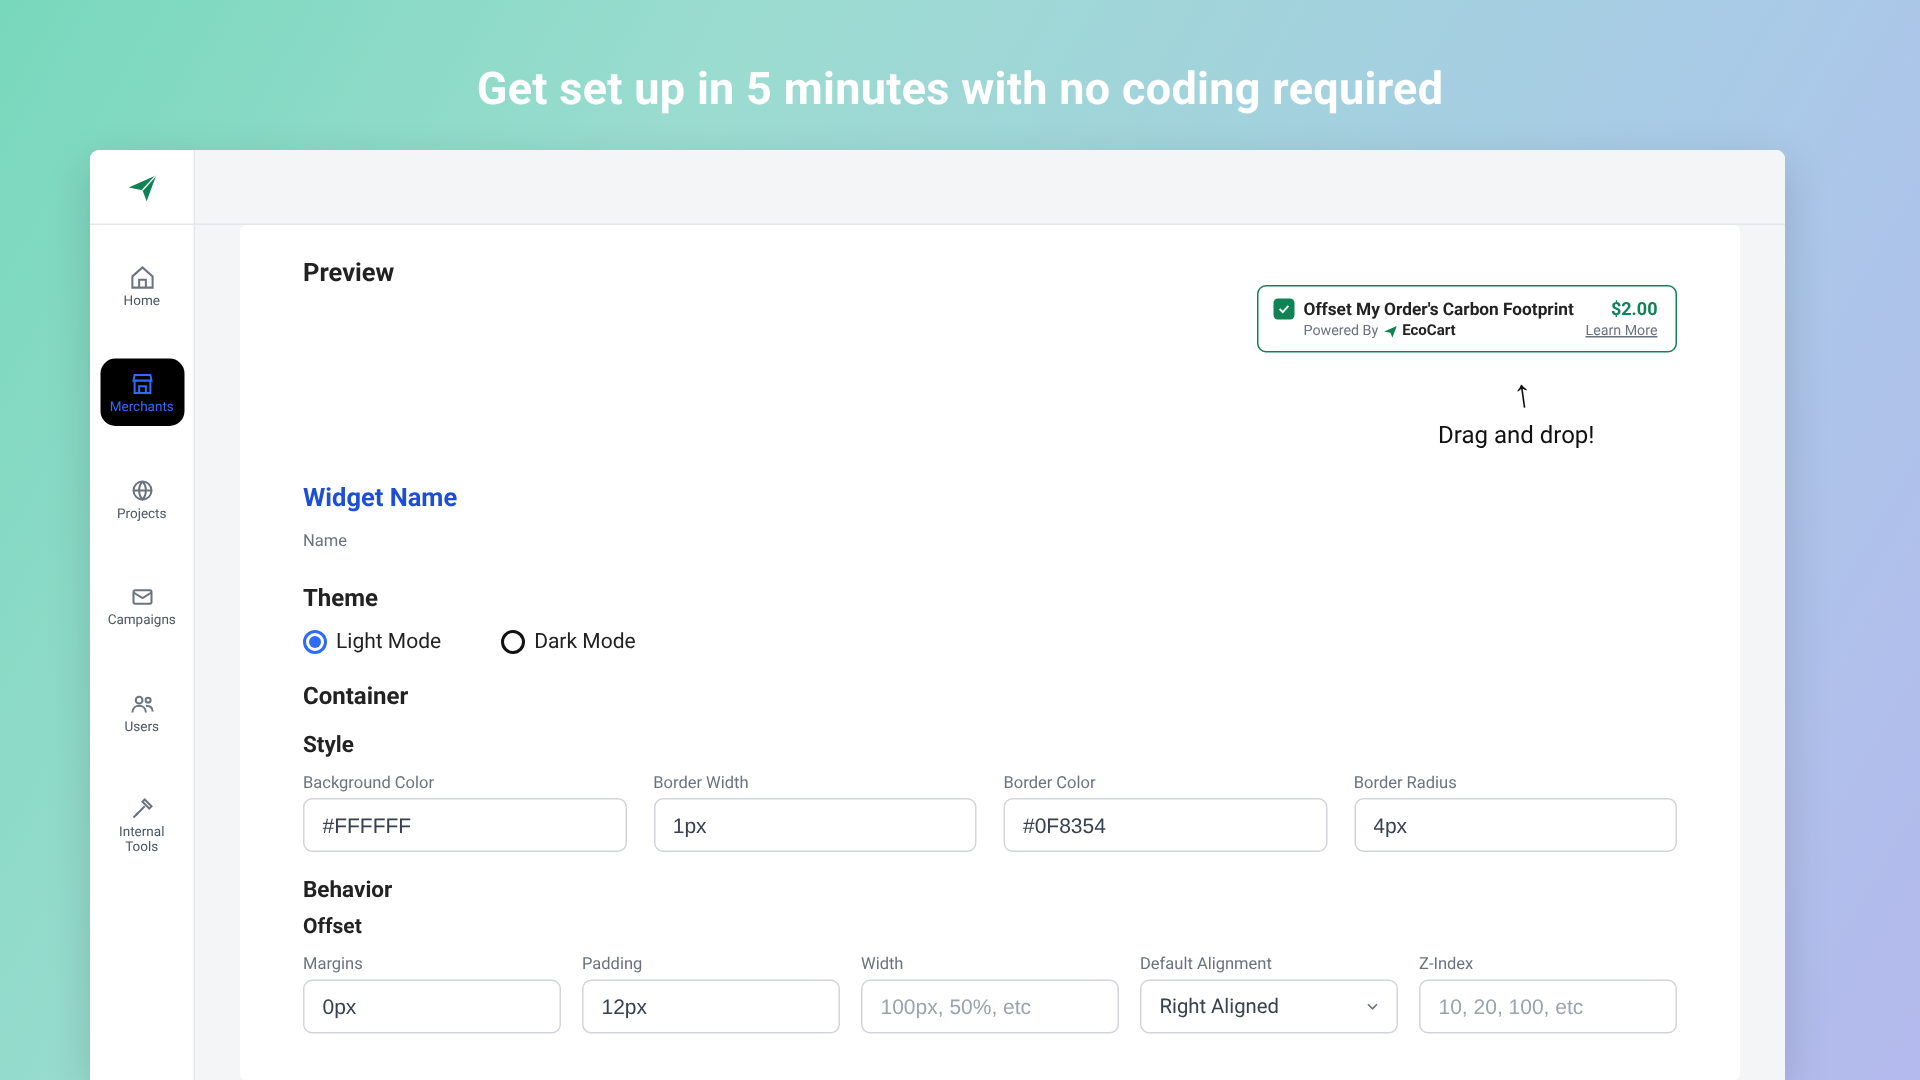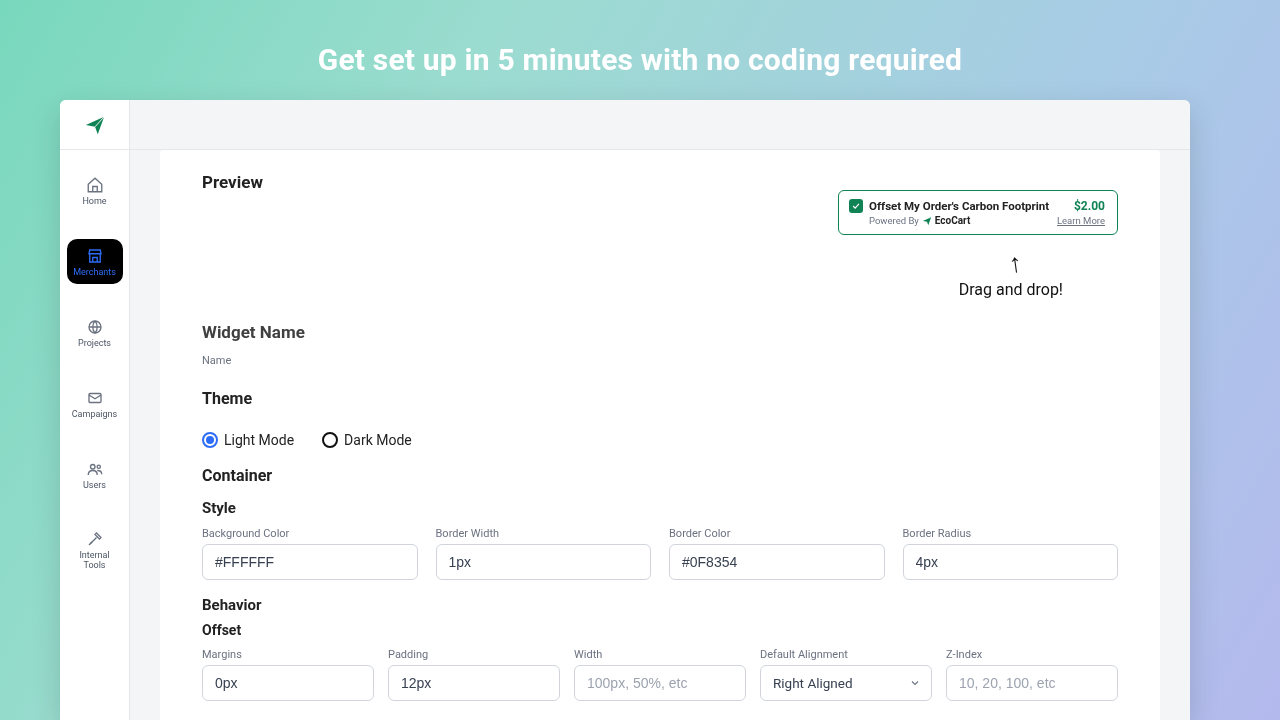--- a/index.html
+++ b/index.html
@@ -86,28 +86,28 @@
   .w-price { color: #0f8354; font-weight: 700; font-size: 12px; margin-left: 4px; }
   .widget-row2 { display: flex; align-items: center; justify-content: space-between; margin-top: 2px; padding-left: 20px; font-size: 9.5px; color: #6b7280; }
   .eco { display: inline-flex; align-items: center; gap: 3px; }
   .eco-name { color: #222; font-weight: 700; font-size: 10px; }
   .learn-more { color: #6b7280; text-decoration: underline; font-size: 9.5px; }
   .anno {
     position: absolute; top: 150px; right: 127px;
     text-align: center; color: #111; font-size: 16px;
   }
   .anno .arrow { font-size: 26px; line-height: 1; display: block; margin-bottom: 4px; transform: translateX(4px) rotate(-8deg); }
-  .section-title { font-weight: 700; font-size: 17px; color: #404040; margin-top: 130px; }
+  .section-title { font-weight: 700; font-size: 17px; color: #1d4ed8; margin-top: 130px; }
   .field-label-sm { font-size: 11px; color: #6b7280; margin-top: 12px; margin-bottom: 4px; }
   .text-input {
     width: 100%; height: 36px; border: 1px solid #d1d5db; border-radius: 6px;
     padding: 0 12px; font-size: 14px; color: #374151; background: #fff;
   }
   .subhead { font-weight: 700; font-size: 16px; color: #222; margin-top: 22px; }
-  .theme-row { display: flex; gap: 28px; margin-top: 24px; align-items: flex-start; }
+  .theme-row { display: flex; gap: 40px; margin-top: 12px; align-items: flex-start; }
   .radio-opt { display: flex; align-items: center; gap: 6px; font-size: 14px; color: #222; cursor: pointer; }
   .radio-ring { width: 16px; height: 16px; border-radius: 50%; border: 2px solid #111; display: flex; align-items: center; justify-content: center; }
   .radio-ring.sel { border-color: #2d6cf6; }
   .radio-dot { width: 8px; height: 8px; border-radius: 50%; background: #2d6cf6; }
   .sub-sub { font-weight: 700; font-size: 15px; color: #222; margin-top: 14px; }
   .grid4 { display: grid; grid-template-columns: repeat(4, 1fr); gap: 18px; margin-top: 2px; }
   .grid5 { display: grid; grid-template-columns: repeat(5, 1fr); gap: 14px; margin-top: 2px; }
   .cell .lblsm { font-size: 11px; color: #6b7280; margin-bottom: 4px; margin-top: 8px; }
   .select-like {
     width: 100%; height: 36px; border: 1px solid #d1d5db; border-radius: 6px;

